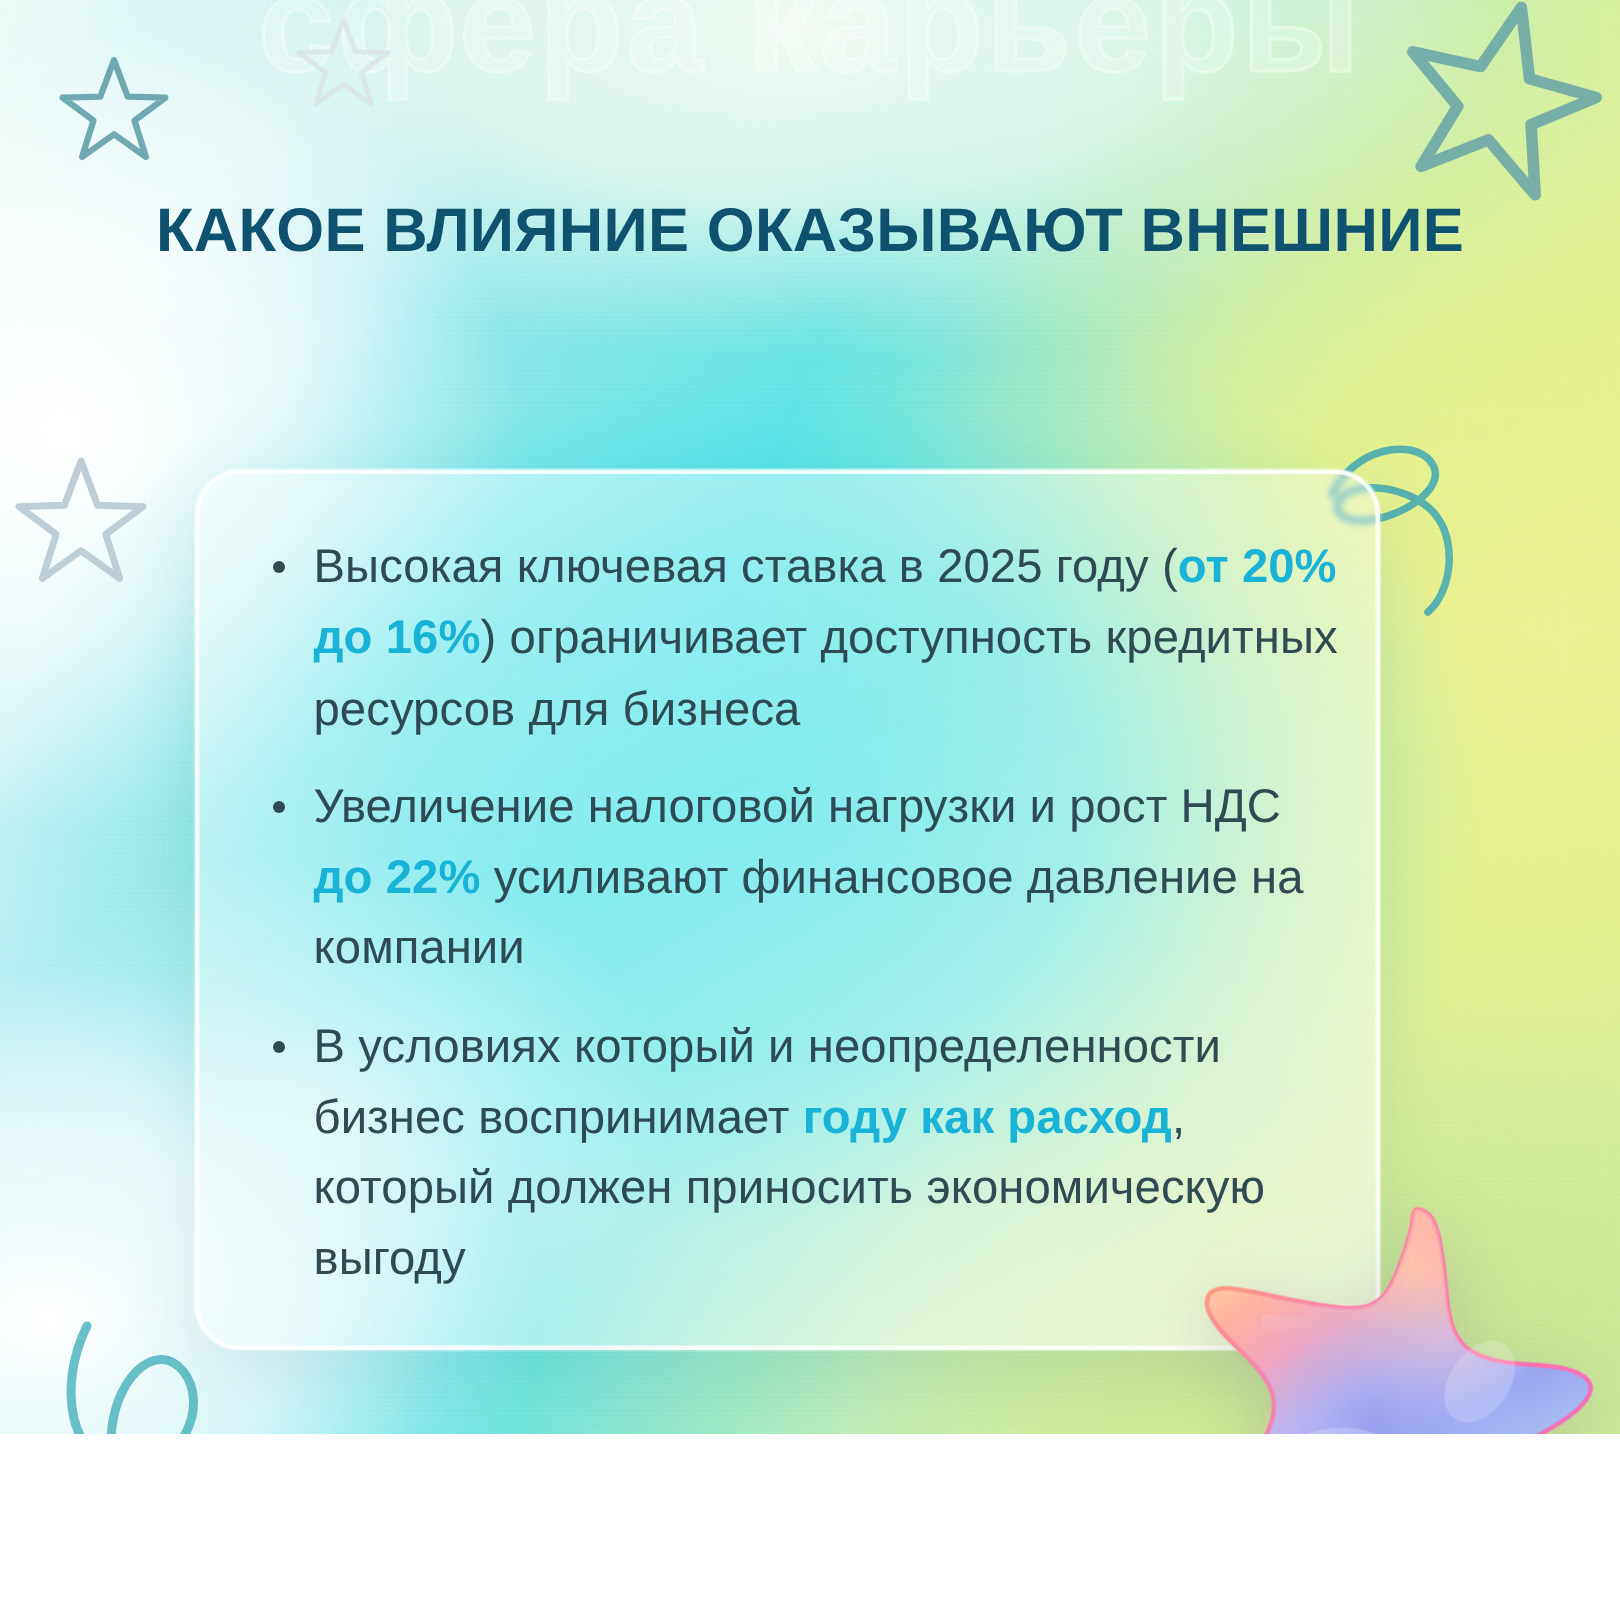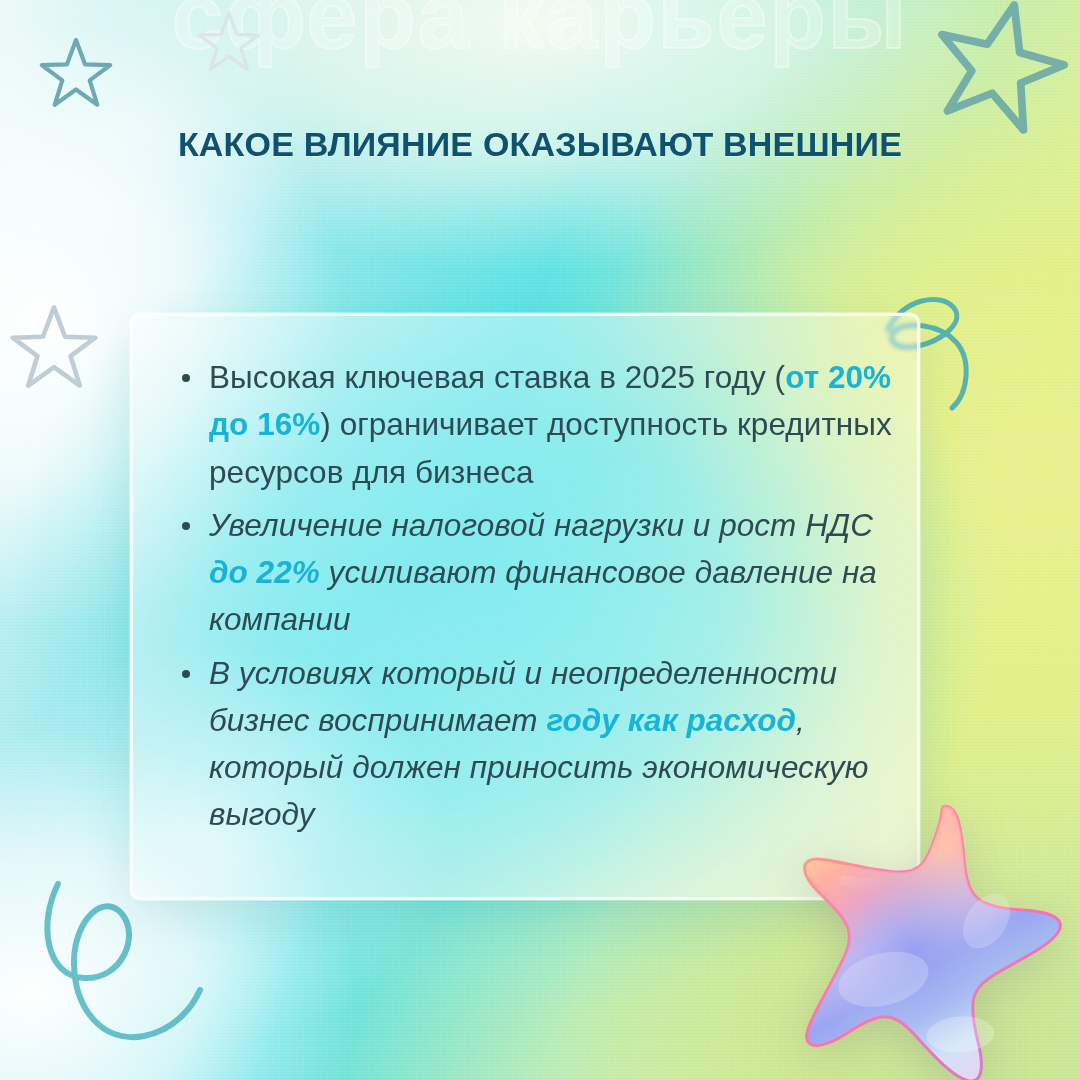--- a/index.html
+++ b/index.html
@@ -6,21 +6,21 @@
   html, body {
     margin: 0;
     padding: 0;
     background: #ffffff;
   }
   * { box-sizing: border-box; }
 
   .slide {
     position: relative;
     width: 1080px;
-    height: 1080px;
+    height: 956px;
     overflow: hidden;
     font-family: "Liberation Sans", "DejaVu Sans", sans-serif;
     background: #cfeef0;
     isolation: isolate;
   }
 
   
   .bg-base {
     position: absolute; inset: 0;
     background:
@@ -75,36 +75,36 @@
   .swirl-bl  { left: 40px;  top: 880px; }
 
   
   .heading {
     position: absolute;
     left: 0; right: 0;
     top: 100px;
     text-align: center;
     color: #0f5270;
     font-weight: 800;
-    font-size: 34px;
+    font-size: 41px;
     line-height: 1.28;
     letter-spacing: 0.2px;
     padding: 0 60px;
     text-shadow: 0 1px 0 rgba(255,255,255,0.28);
   }
   .heading .hline { display: block; white-space: nowrap; }
 
   
   .card {
     position: absolute;
     left: 130px;
     top: 313px;
     width: 790px;
     height: 587px;
-    border-radius: 10px;
+    border-radius: 30px;
     border: 3px solid rgba(255,255,255,0.80);
     background: linear-gradient(150deg,
         rgba(255,255,255,0.50) 0%,
         rgba(255,255,255,0.34) 40%,
         rgba(255,255,255,0.44) 75%,
         rgba(255,255,255,0.58) 100%);
     box-shadow:
       0 0 0 1px rgba(255,255,255,0.30),
       0 18px 46px rgba(40,120,130,0.12);
     backdrop-filter: blur(2px);
@@ -122,21 +122,21 @@
   }
   .bullet {
     position: relative;
     padding-left: 40px;
     color: #2e4b53;
     font-size: 31.5px;
     line-height: 1.50;
     font-weight: 400;
     letter-spacing: 0.05px;
   }
-  .bullet + .bullet { margin-top: 6px; font-style: italic; }
+  .bullet + .bullet { margin-top: 18px; }
   .bullet .dot {
     position: absolute;
     left: 13px;
     top: 20px;
     width: 8px; height: 8px;
     border-radius: 50%;
     background: #2e4b53;
   }
   .hl {
     color: #18b3d6;

